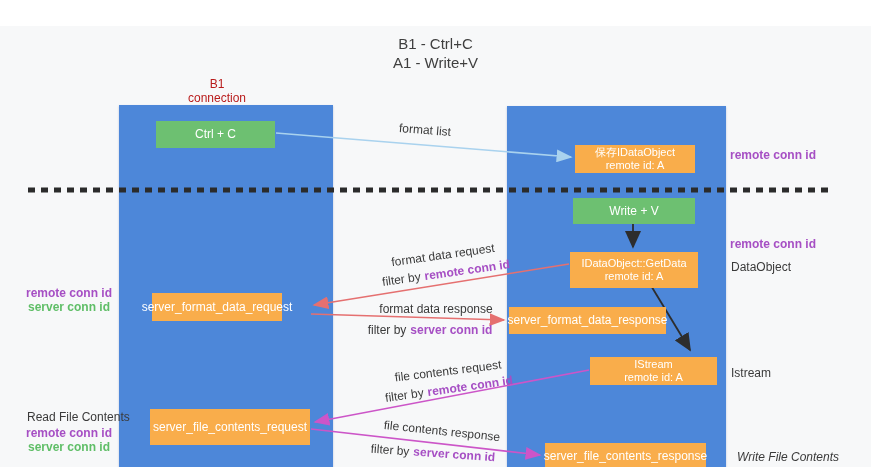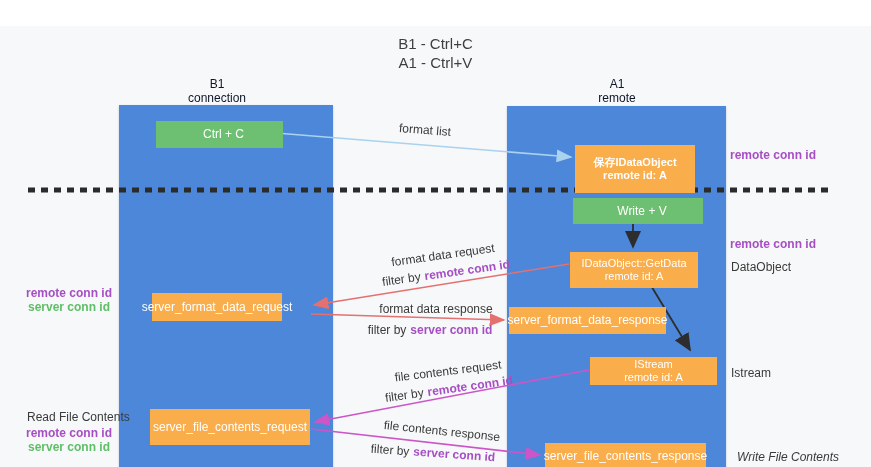--- a/index.html
+++ b/index.html
@@ -5,57 +5,53 @@
   html,body{margin:0;padding:0;}
   .canvas{
     position:relative;width:871px;height:467px;
     background:#f7f8f9;overflow:hidden;
     font-family:"Liberation Sans","DejaVu Sans",sans-serif;
     color:#3a3a3a;
     margin-top:26px;
   }
   .abs{position:absolute;}
   .title{left:0;top:8px;width:871px;text-align:center;font-size:15px;line-height:19px;color:#3f3f3f;}
-  .lane-hdr{text-align:center;font-size:12px;line-height:14px;color:#0f172a;}
+  .lane-hdr{text-align:center;font-size:12px;line-height:14px;color:#b91c1c;}
   .lane{background:#4d87d9;box-shadow:0 1px 2px rgba(80,110,170,.35);}
   .node{
     display:flex;flex-direction:column;align-items:center;justify-content:center;
     color:#fff;font-size:12px;line-height:13px;text-align:center;
   }
   .node.orange{background:#f9ad4b;}
-  .node.green{background:#6dc071;padding-left:8px;}
+  .node.green{background:#6dc071;}
   .node .l2{font-size:11px;}
   .two{font-size:11px;}
   .side{font-size:12px;white-space:nowrap;}
   .b{font-weight:bold;}
   .purple{color:#a64fc4;}
   .greent{color:#5fbe67;}
   .alabel{
     display:flex;justify-content:center;align-items:center;gap:4px;
     font-size:12px;white-space:nowrap;color:#3a3a3a;
   }
   svg{position:absolute;left:0;top:0;pointer-events:none;}
 </style>
 </head>
 <body>
 
 <div class="canvas">
 
   <div class="abs title">
     <div>B1 - Ctrl+C</div>
-    <div>A1 - Ctrl+V</div>
+    <div>A1 - Write+V</div>
   </div>
 
   <div class="abs lane-hdr" style="left:157px;top:51px;width:120px;">
     <div>B1</div>
     <div>connection</div>
-  </div>
-  <div class="abs lane-hdr" style="left:557px;top:51px;width:120px;">
-    <div>A1</div>
-    <div>remote</div>
   </div>
 
   <div class="abs lane" style="left:119px;top:79px;width:214px;height:373px;"></div>
   <div class="abs lane" style="left:507px;top:80px;width:219px;height:373px;"></div>
 
   <svg width="871" height="467">
     <defs>
       <marker id="m-blue" markerWidth="10" markerHeight="8" refX="9" refY="4" orient="auto">
           <path d="M0,0 L10,4 L0,8 z" fill="#a9d2ee"></path>
         </marker>
@@ -81,21 +77,21 @@
     <line x1="311" y1="288" x2="504" y2="294" stroke="#e57070" stroke-width="1.6" marker-end="url(#m-red)"></line>
 
     <line x1="589" y1="344" x2="315" y2="396" stroke="#cc55c8" stroke-width="1.6" marker-end="url(#m-mag)"></line>
     <line x1="311" y1="403" x2="540" y2="429" stroke="#cc55c8" stroke-width="1.6" marker-end="url(#m-mag)"></line>
   </svg>
 
   <div class="abs node green" style="left:156px;top:95px;width:119px;height:27px;">
     <span>Ctrl + C</span>
   </div>
 
-  <div class="abs node orange two" style="left:575px;top:119px;width:120px;height:48px;font-weight:bold;">
+  <div class="abs node orange two" style="left:575px;top:119px;width:120px;height:28px;">
     <span>保存IDataObject</span>
     <span class="l2">remote id: A</span>
   </div>
 
   <div class="abs node green" style="left:573px;top:172px;width:122px;height:26px;">
     <span>Write + V</span>
   </div>
 
   <div class="abs node orange two" style="left:570px;top:226px;width:128px;height:36px;">
     <span>IDataObject::GetData</span>

